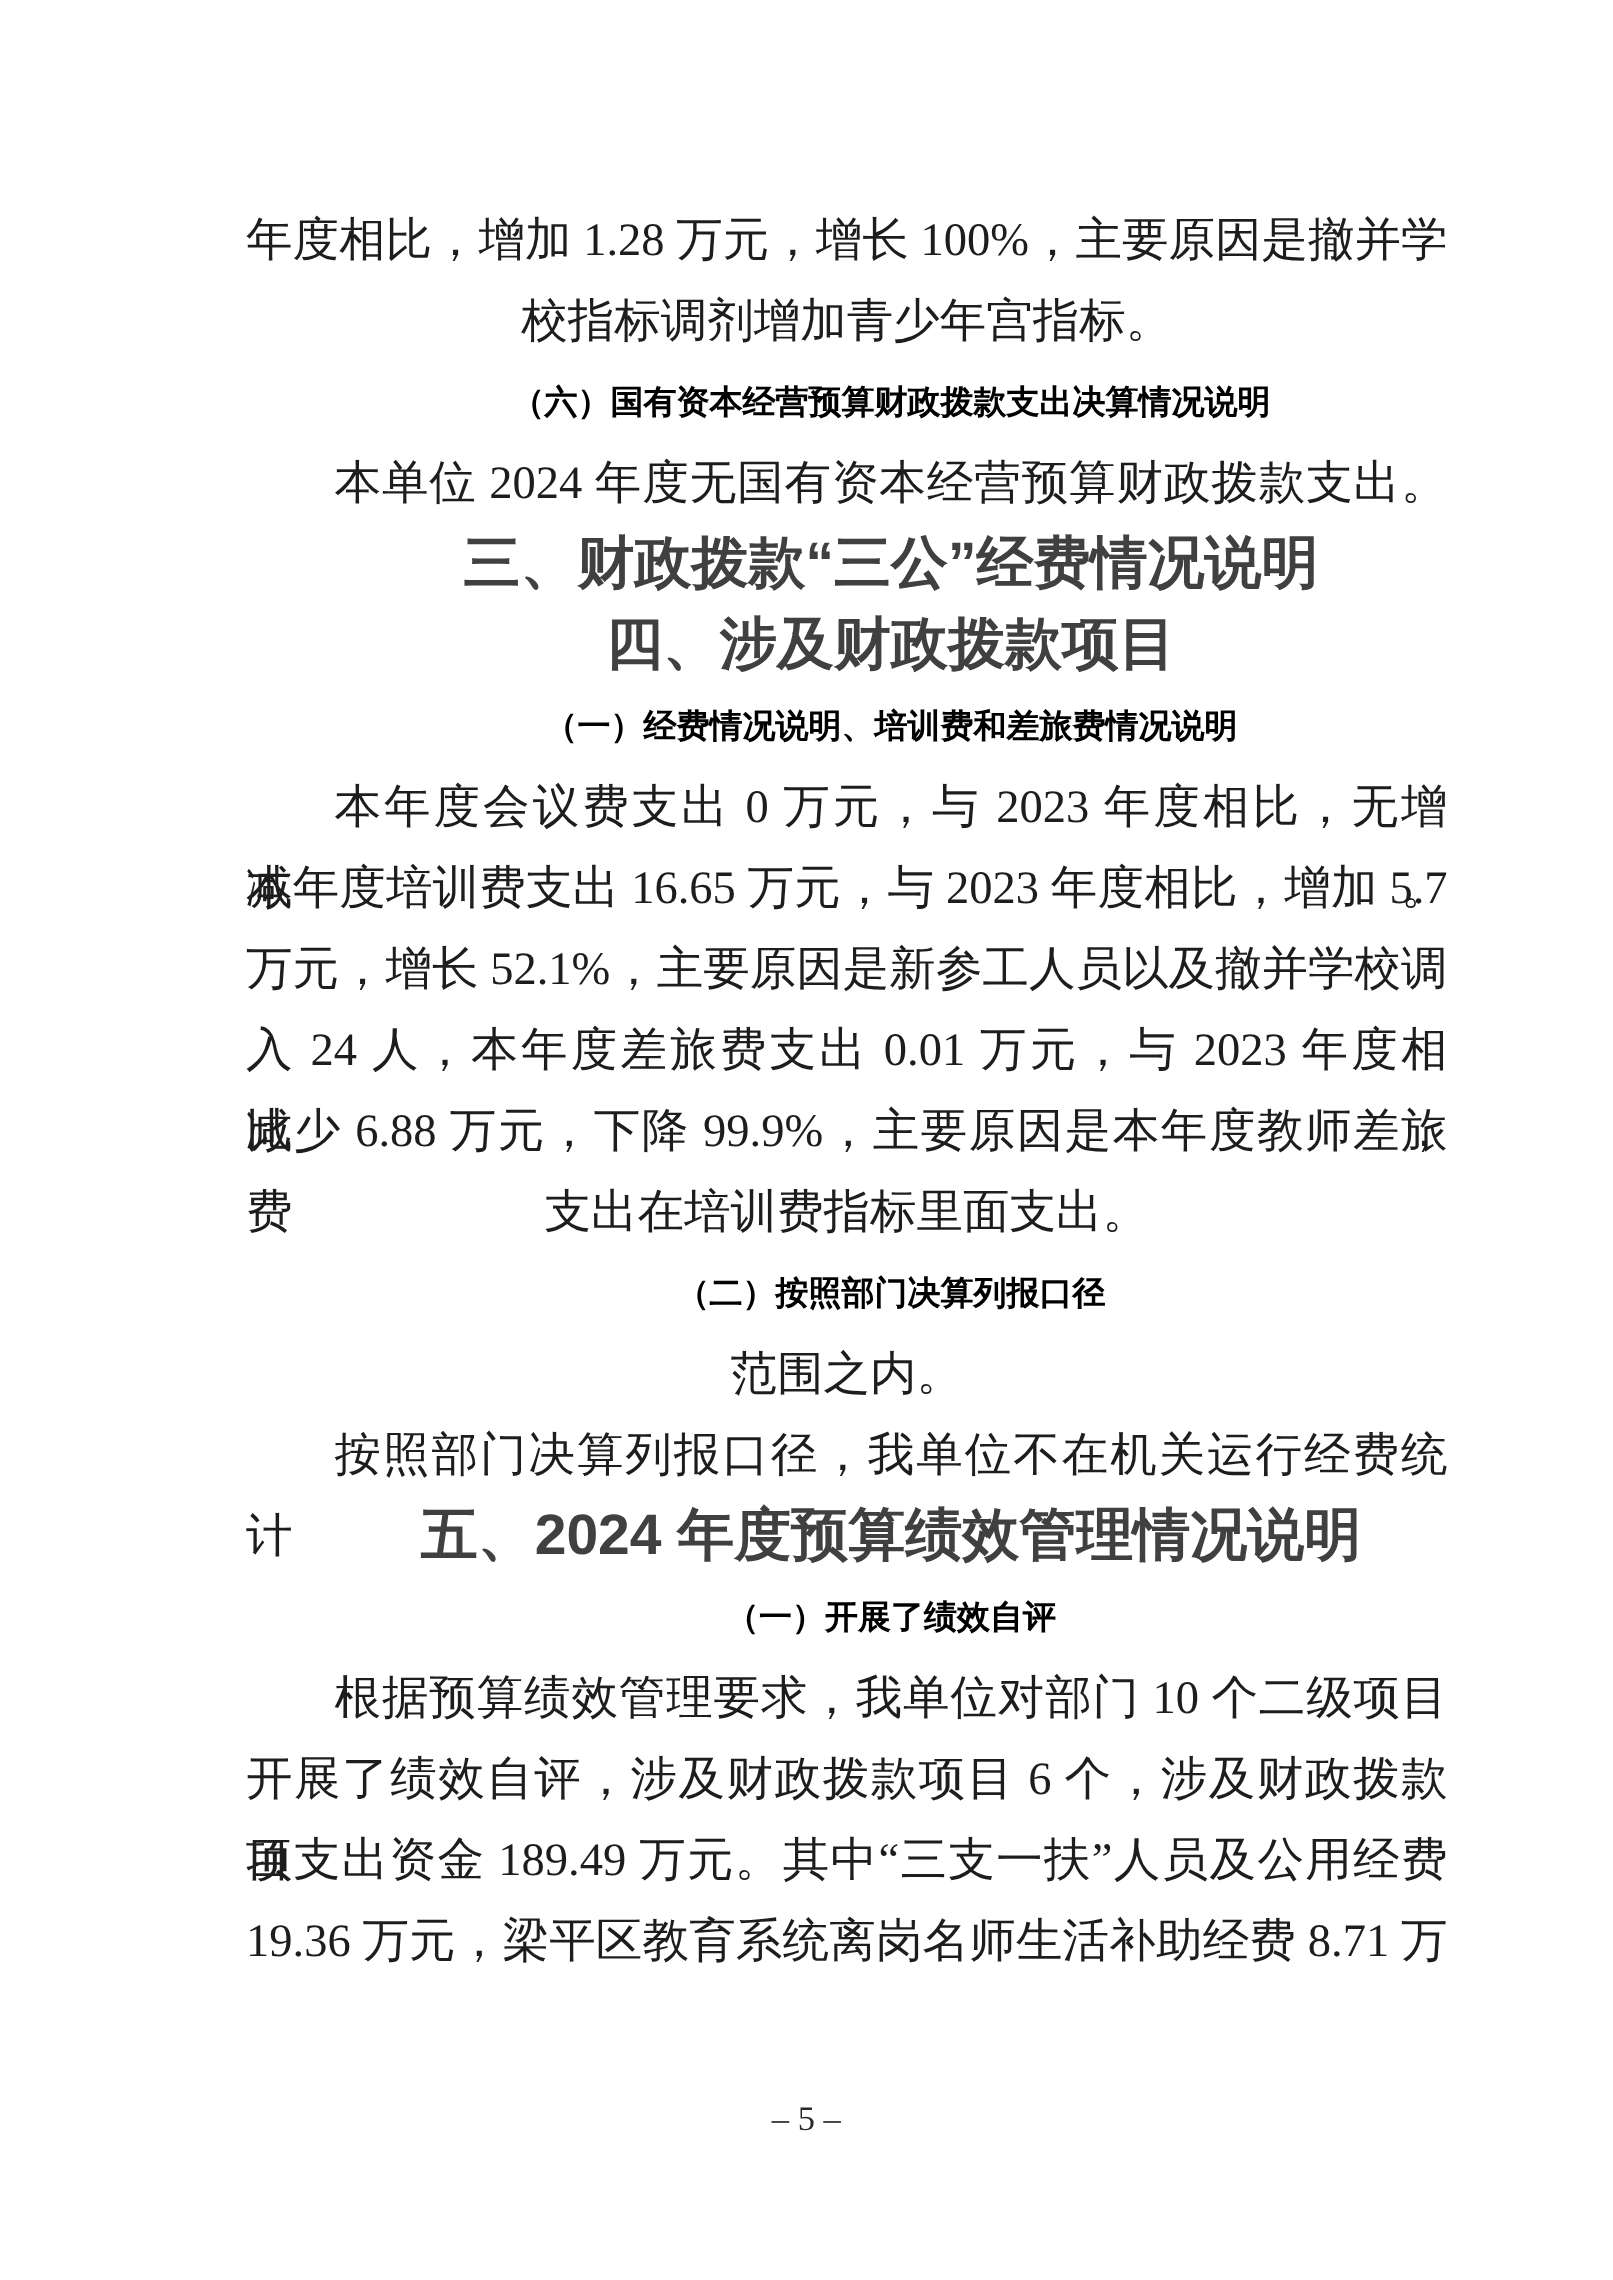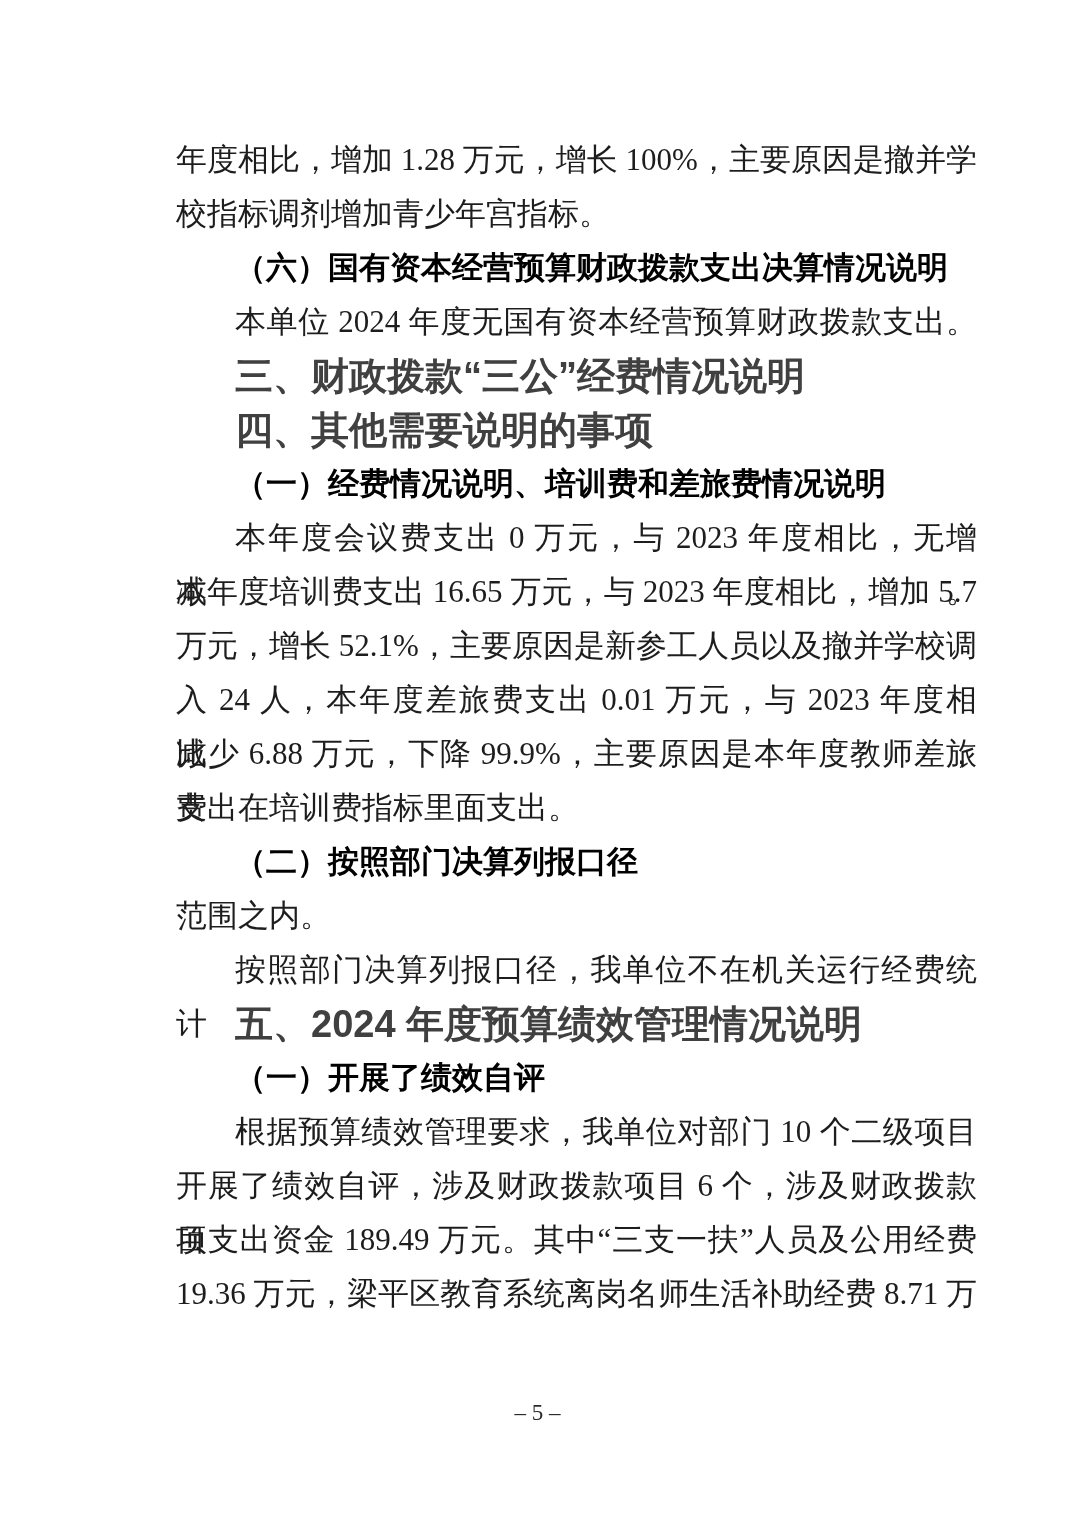--- a/index.html
+++ b/index.html
@@ -9,51 +9,51 @@
   }
   .page {
     position: relative;
     width: 1075px;
     height: 1520px;
     background: #ffffff;
     overflow: hidden;
   }
   .content {
     position: absolute;
-    left: 176px;
+    left: 164px;
     top: 133px;
     width: 801px;
   }
   .line {
     height: 54px;
     line-height: 54px;
     font-size: 31px;
     color: #1d1d1d;
     font-family: "Liberation Serif", "DejaVu Serif", serif;
-    text-align: left;
+    text-align: center;
     white-space: nowrap;
   }
   .line.justify {
     white-space: normal;
     text-align: justify;
     text-align-last: justify;
   }
   .line.indent {
     text-indent: 59px;
   }
   .line.h1 {
     font-weight: 700;
     color: #404040;
     font-size: 38px;
     font-family: "Liberation Sans", "DejaVu Sans", sans-serif;
   }
   .line.h2 {
     font-weight: 700;
     color: #000000;
-    font-size: 31px;
+    font-size: 22px;
     font-family: "Liberation Serif", "DejaVu Serif", serif;
   }
   .footer {
     position: absolute;
     left: 0;
     right: 0;
     top: 1396px;
     height: 34px;
     line-height: 34px;
     text-align: center;
@@ -65,21 +65,21 @@
 </head>
 <body>
 
 <div class="page">
   <div class="content">
     <div class="line body justify">年度相比，增加 1.28 万元，增长 100%，主要原因是撤并学</div>
     <div class="line body">校指标调剂增加青少年宫指标。</div>
     <div class="line h2 indent">（六）国有资本经营预算财政拨款支出决算情况说明</div>
     <div class="line body indent justify">本单位 2024 年度无国有资本经营预算财政拨款支出。</div>
     <div class="line h1 indent">三、财政拨款“三公”经费情况说明</div>
-    <div class="line h1 indent">四、其他需要说明的事项</div>
+    <div class="line h1 indent">四、涉及财政拨款项目</div>
     <div class="line h2 indent">（一）经费情况说明、培训费和差旅费情况说明</div>
     <div class="line body indent justify">本年度会议费支出 0 万元，与 2023 年度相比，无增减。</div>
     <div class="line body justify">本年度培训费支出 16.65 万元，与 2023 年度相比，增加 5.7</div>
     <div class="line body justify">万元，增长 52.1%，主要原因是新参工人员以及撤并学校调</div>
     <div class="line body justify">入 24 人，本年度差旅费支出 0.01 万元，与 2023 年度相比，</div>
     <div class="line body justify">减少 6.88 万元，下降 99.9%，主要原因是本年度教师差旅费</div>
     <div class="line body">支出在培训费指标里面支出。</div>
     <div class="line h2 indent">（二）按照部门决算列报口径</div>
     <div class="line body">范围之内。</div>
     <div class="line body indent justify">按照部门决算列报口径，我单位不在机关运行经费统计</div>

